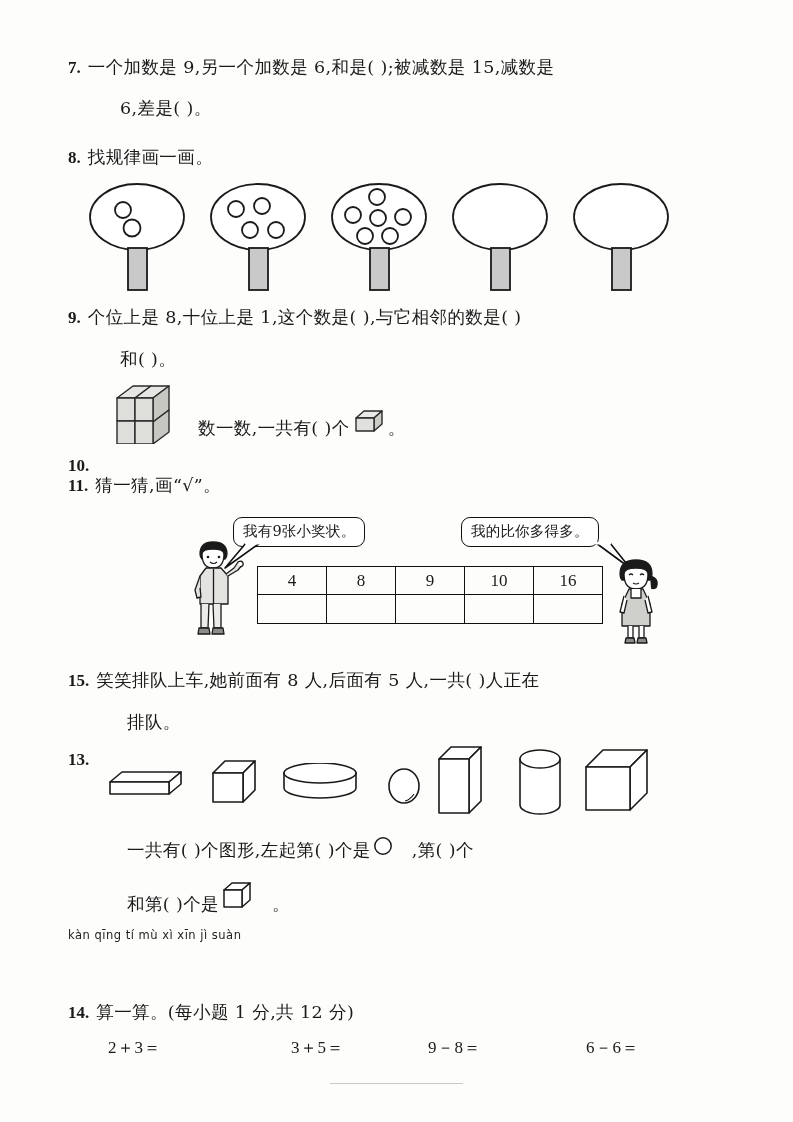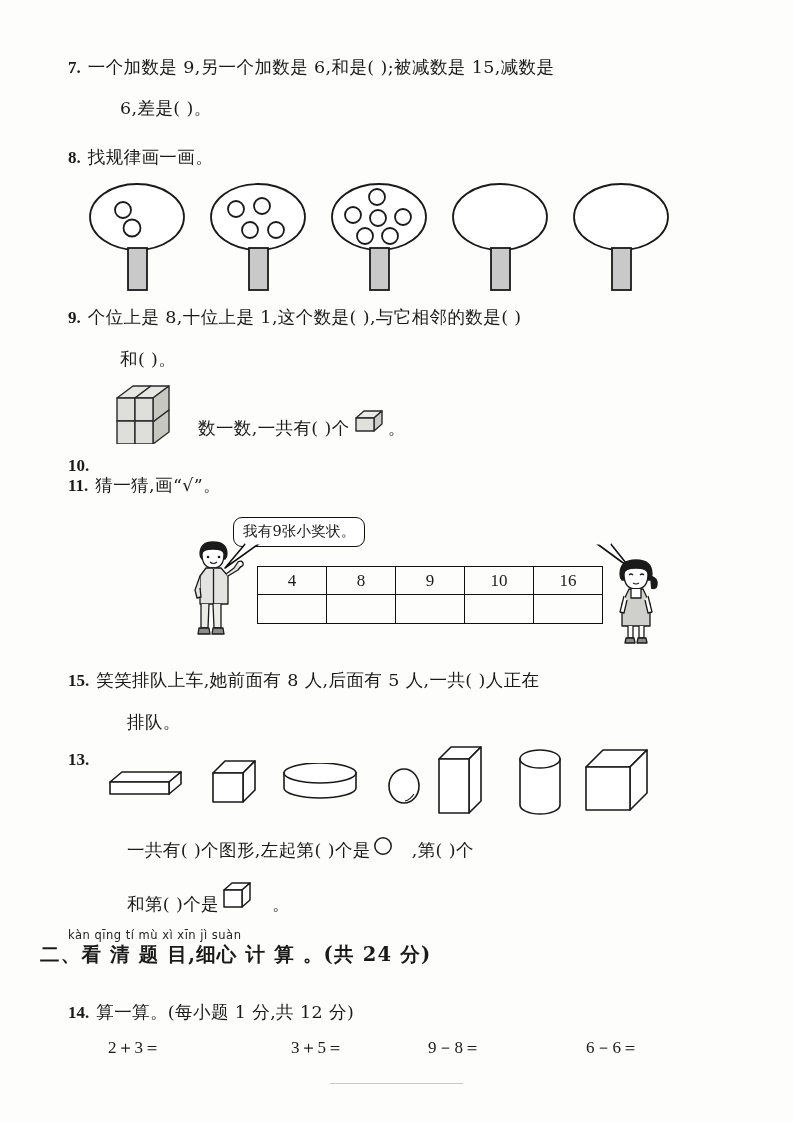--- a/index.html
+++ b/index.html
@@ -240,20 +240,21 @@
   </div>
 
   <div class="bubble" style="left:233px; top:517px;">我有9张小奖状。</div>
   <div class="bubble-tail" style="left:222px; top:542px;">
     <svg width="40" height="28" viewBox="0 0 40 28">
       <polygon points="24,1 38,1 3,26" fill="#fff" stroke="#111" stroke-width="1.6" stroke-linejoin="round"></polygon>
       <line x1="23" y1="1" x2="39" y2="1" stroke="#fff" stroke-width="3"></line>
     </svg>
   </div>
 
+  <div class="bubble" style="left:461px; top:517px;">我的比你多得多。</div>
   <div class="bubble-tail" style="left:594px; top:542px;">
     <svg width="40" height="28" viewBox="0 0 40 28">
       <polygon points="2,1 16,1 36,26" fill="#fff" stroke="#111" stroke-width="1.6" stroke-linejoin="round"></polygon>
       <line x1="1" y1="1" x2="17" y2="1" stroke="#fff" stroke-width="3"></line>
     </svg>
   </div>
 
   <div class="kid" style="left:188px; top:538px;">
     <svg width="62" height="100" viewBox="0 0 62 100">
       <g stroke="#1a1a1a" stroke-width="1.3" fill="none" stroke-linejoin="round">
@@ -428,21 +429,20 @@
           <polygon points="21,10 29,3 29,20 21,27"></polygon>
           <polygon points="3,10 21,10 21,27 3,27"></polygon>
         </g>
       </svg>
     </span>
     <span class="cont">。</span>
   </div>
 
   <div class="sec-wrap">
     <div class="pinyin">kàn qīng  tí  mù    xì  xīn  jì  suàn</div>
-    <div class="sec-title">二、看 清 题 目,细心 计 算 。(共 24 分)</div>
   </div>
 
   <div class="qrow" style="left:68px; top:1000px;">
     <span class="qnum">14.</span>
     <span class="qtext">算一算。(每小题 1 分,共 12 分)</span>
   </div>
 
   <div class="calc-row">
     <span class="calc-item" style="left:0px;">2＋3＝</span>
     <span class="calc-item" style="left:155px;margin-left:28px;">3＋5＝</span>

